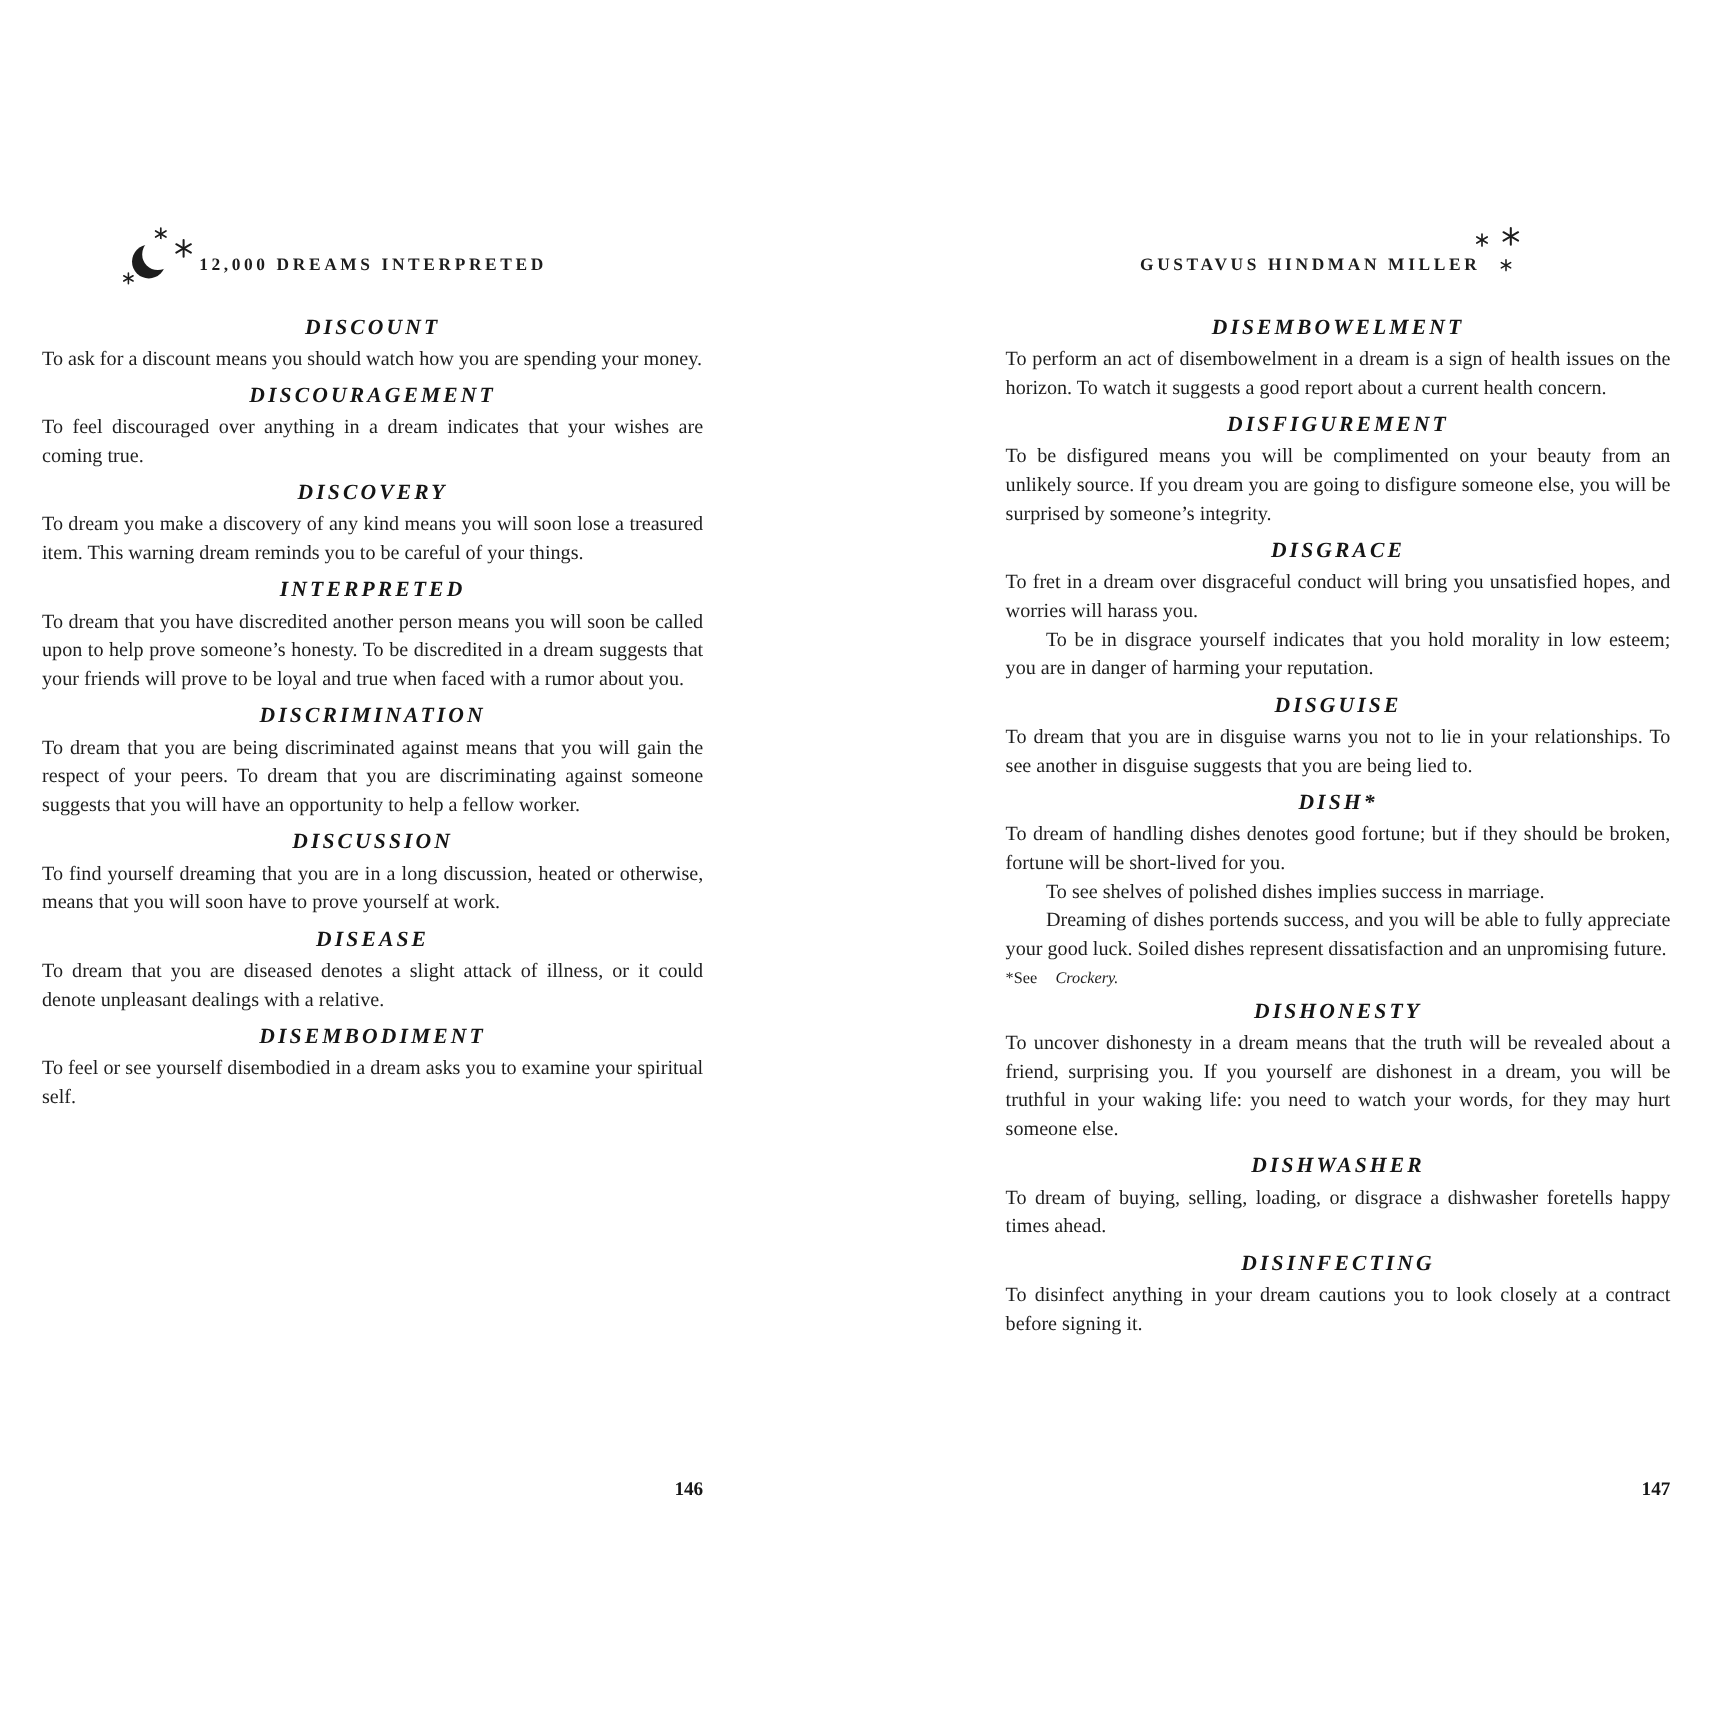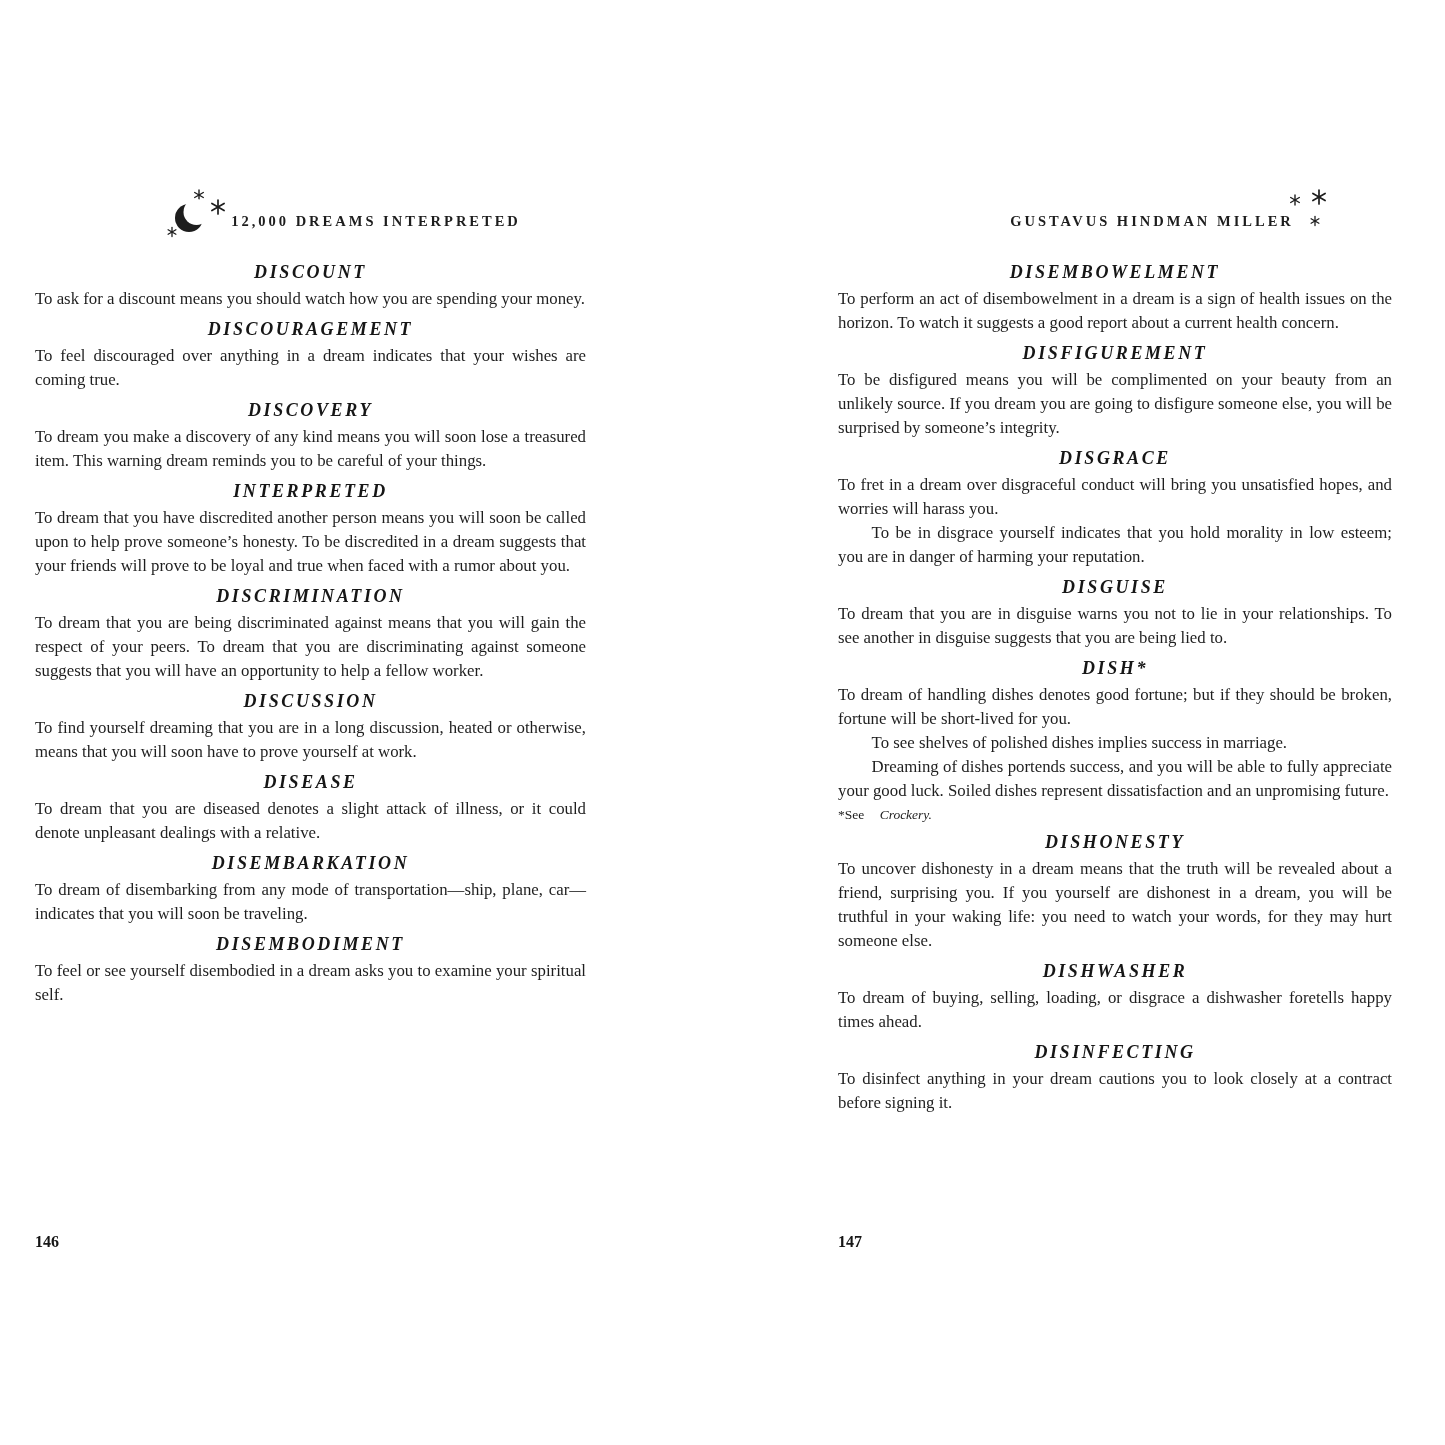--- a/index.html
+++ b/index.html
@@ -8,21 +8,21 @@
     background: #ffffff;
     position: relative;
     font-family: "Liberation Serif", serif;
     color: #1e1e1e;
     overflow: hidden;
   }
   .page { position: absolute; top: 186px; height: 1090px; }
   #page-left  { left: 35px;  width: 551px; }
   #page-right { left: 838px; width: 554px; }
 
-  .page-header { display: flex; align-items: flex-start; height: 58px; justify-content: center; }
+  .page-header { display: flex; align-items: flex-start; height: 58px; }
   .header-left  { padding-left: 66px; }
   .header-right { padding-left: 112px; }
   .hdr-text {
     font-weight: bold; font-size: 14.5px; letter-spacing: 3px;
     margin-top: 27px; white-space: nowrap; color: #1d1d1d;
   }
   .header-left  .hdr-icon { margin-top: 1px; margin-right: 5px; }
   .header-right .hdr-icon { margin-left: -8px; margin-top: 2px; }
   .hdr-icon svg { display: block; }
 
@@ -39,21 +39,21 @@
   }
   .entry p + p { text-indent: 2em; }
   .entry p.footnote {
     font-size: 13.5px; line-height: 18px; margin-top: 3px;
     text-align: left; text-indent: 0;
   }
   .entry p.footnote em { font-style: italic; margin-left: 12px; }
 
   .page-number {
     position: absolute; top: 1047px; left: 0; right: 0;
-    text-align: left; font-weight: bold; font-size: 16px; color: #161616;
+    text-align: right; font-weight: bold; font-size: 16px; color: #161616;
   }
 </style>
 </head>
 <body>
 
 <div class="spread">
 
   <section class="page" id="page-left">
     <header class="page-header header-left">
       <span class="hdr-icon">
@@ -102,24 +102,20 @@
           <h3>DISCRIMINATION</h3>
           <p>To dream that you are being discriminated against means that you will gain the respect of your peers. To dream that you are discriminating against someone suggests that you will have an opportunity to help a fellow worker.</p>
         </article>
         <article class="entry">
           <h3>DISCUSSION</h3>
           <p>To find yourself dreaming that you are in a long discussion, heated or otherwise, means that you will soon have to prove yourself at work.</p>
         </article>
         <article class="entry">
           <h3>DISEASE</h3>
           <p>To dream that you are diseased denotes a slight attack of illness, or it could denote unpleasant dealings with a relative.</p>
-        </article>
-        <article class="entry">
-          <h3>DISEMBARKATION</h3>
-          <p>To dream of disembarking from any mode of transportation—ship, plane, car—indicates that you will soon be traveling.</p>
         </article>
         <article class="entry">
           <h3>DISEMBODIMENT</h3>
           <p>To feel or see yourself disembodied in a dream asks you to examine your spiritual self.</p>
         </article>
       </div>
     <div class="page-number">146</div>
   </section>
 
   <section class="page" id="page-right">

